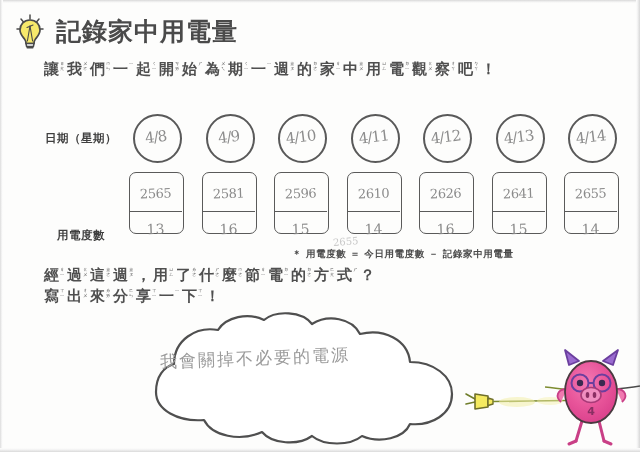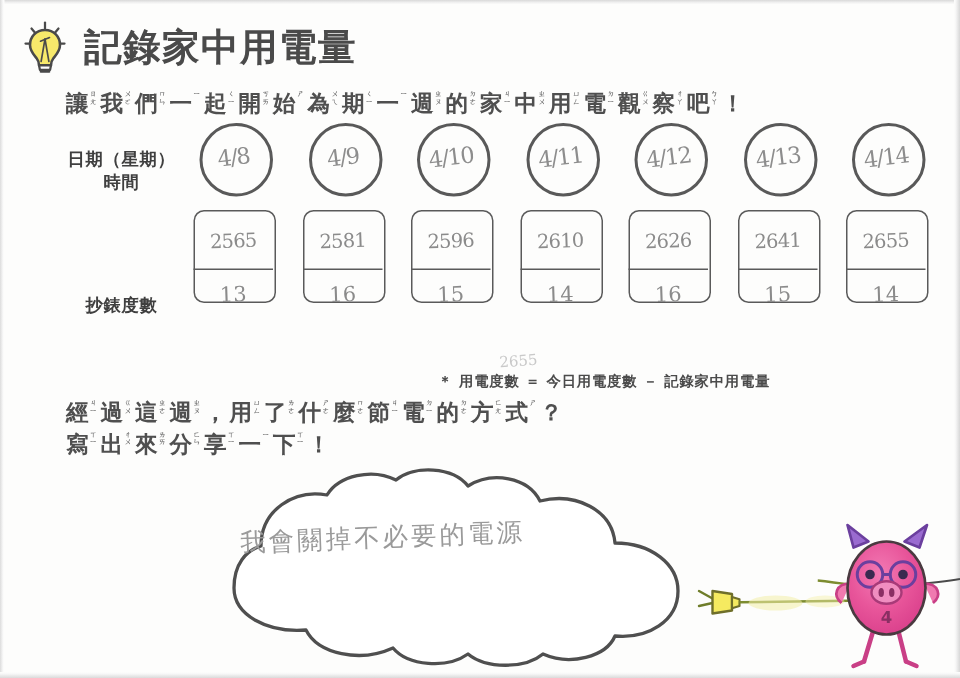--- a/index.html
+++ b/index.html
@@ -49,21 +49,21 @@
     font-size:4.6px;line-height:4.6px;
     color:#6b6b6b;
     padding-left:1px;padding-top:2px;
     width:6px;
     text-align:left;
     white-space:pre-line;
     font-weight:700;
   }
 
   
-  #table-area{position:absolute;left:0;top:80px;width:640px;height:140px;}
+  #table-area{position:absolute;left:0;top:112px;width:640px;height:140px;}
   .row-label{
     position:absolute;
     font-family:"DejaVu Sans",sans-serif;
     font-weight:700;font-size:11.5px;color:#3f3f3f;
     text-align:center;width:110px;left:26px;line-height:15px;
     letter-spacing:0.5px;
   }
   .date-circle{
     position:absolute;width:45px;height:45px;border-radius:50%;
     border:2.2px solid #595959;background:transparent;
@@ -253,22 +253,21 @@
 ㄚ</span>
       </span>
       <span class="rb">
         <span class="han">！</span>
       </span>
     </div>
 
   <div id="table-area">
 
     <div class="row-label" style="top:19px;">日期（星期）</div>
-    <div class="row-label" style="top:34px;">時間</div>
-    <div class="row-label" style="top:116px;">抄錶度數</div>
+    <div class="row-label" style="top:116px;">用電度數</div>
 
     <div id="cols">
         <div class="date-circle" style="left: 133px; top: 2px;"></div>
         <div class="date-hand" style="left: 133px; top: 2px;">4/8</div>
         <div class="cell-box" style="left: 129px; top: 60px;"></div>
         <div class="cell-div" style="left: 129px; top: 99px;"></div>
         <div class="hand-num hand-meter" style="left: 129px; top: 74px;">2565</div>
         <div class="hand-num hand-use" style="left: 129px; top: 109px;">13</div>
         <div class="date-circle" style="left: 205.5px; top: 2px;"></div>
         <div class="date-hand" style="left: 205.5px; top: 2px;">4/9</div>

